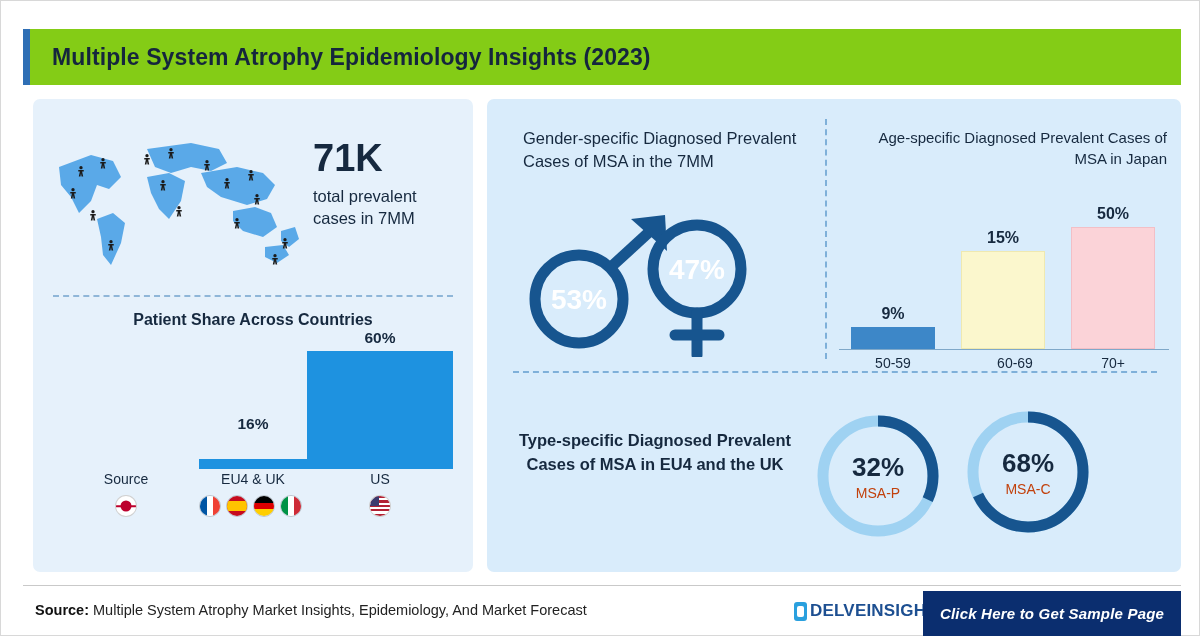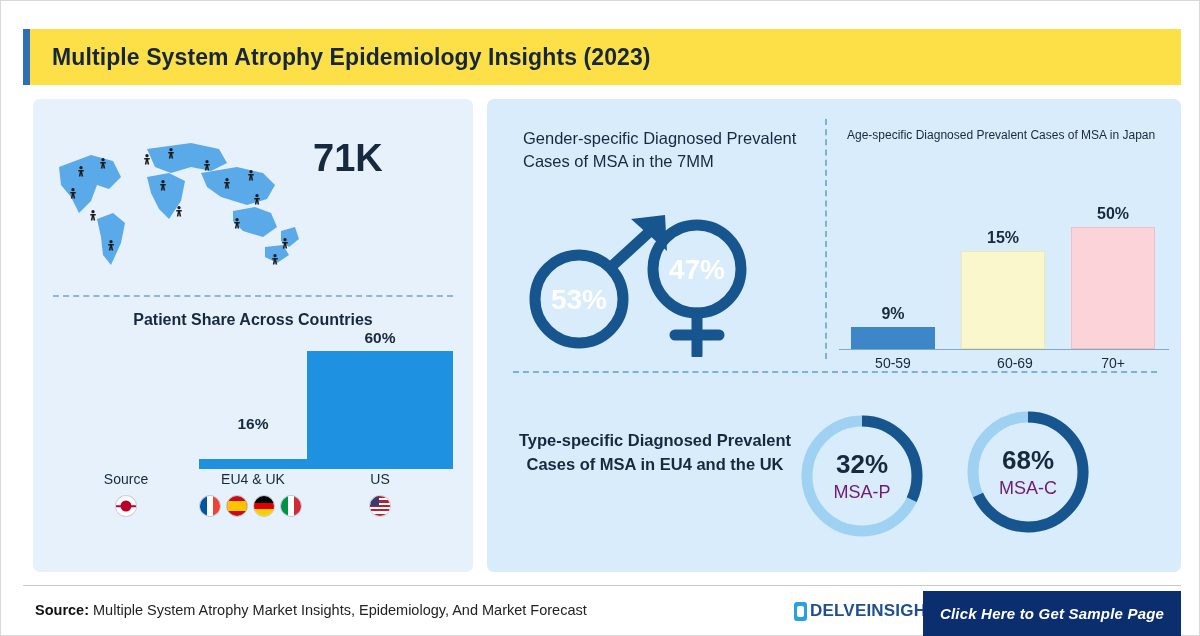--- a/index.html
+++ b/index.html
@@ -14,21 +14,21 @@
     width: 1200px; height: 636px;
     background: #ffffff;
     border: 1px solid #d8d8d8;
   }
 
   
   .header {
     position: absolute;
     left: 22px; top: 28px;
     width: 1158px; height: 56px;
-    background: #fde047;
+    background: #84cc16;
     display: flex; align-items: center;
   }
   .header-bar {
     width: 7px; height: 56px;
     background: #2f6fb5;
     flex: none;
   }
   .header-title {
     padding-left: 22px;
     font-size: 23px;
@@ -177,22 +177,22 @@
     left: 36px; top: 28px;
     width: 290px;
     font-size: 16.5px;
     color: #16293f;
     line-height: 1.42;
   }
   .age-title {
     position: absolute;
     left: 360px; top: 28px;
     width: 320px;
-    text-align: left;
-    font-size: 12px;
+    text-align: right;
+    font-size: 15px;
     color: #16293f;
     line-height: 1.42;
   }
   .dash-v {
     position: absolute;
     left: 338px; top: 20px;
     height: 240px;
     border-left: 2px dashed #7fb0d9;
   }
   .dash-h2 {
@@ -251,21 +251,21 @@
     position: absolute;
     width: 130px; height: 130px;
   }
   .donut svg { position: absolute; inset: 0; }
   .donut .dcenter {
     position: absolute; inset: 0;
     display: flex; flex-direction: column;
     align-items: center; justify-content: center;
   }
   .donut .dval { font-size: 26px; font-weight: bold; color: #16293f; }
-  .donut .dlabel { font-size: 18px; color: #701a75; margin-top: 2px; }
+  .donut .dlabel { font-size: 14px; color: #c2410c; margin-top: 2px; }
 
   
   .footer-line {
     position: absolute;
     left: 22px; top: 584px;
     width: 1158px;
     border-top: 1px solid #c9c9c9;
   }
   .source {
     position: absolute;
@@ -392,20 +392,21 @@
           <g transform="translate(224,132) scale(0.55)">
               <circle cx="0" cy="-6" r="3"></circle>
               <path d="M-5 -2 h10 v3 h-3 l2 9 h-3 l-1 -6 l-1 6 h-3 l2 -9 h-3 z"></path>
             </g>
         </g>
       </svg>
     </div>
 
     <div class="kpi">
       <div class="kpi-value">71K</div>
+      <div class="kpi-label">total prevalent cases in 7MM</div>
     </div>
 
     <div class="dash-h"></div>
 
     <div class="left-chart-title">Patient Share Across Countries</div>
 
     <div class="country-chart">
       <div class="cbar" style="left:146px; width:108px; height:130px;">
         <div class="bar-val" style="bottom:36px;">16%</div>
         <div class="bar-rect" style="height:10px; background:#1e92e0;"></div>
@@ -502,21 +503,21 @@
     <div class="age-axisline"></div>
     <div class="age-axis">
       <span style="left:12px; width:84px;">50-59</span>
       <span style="left:134px; width:84px;">60-69</span>
       <span style="left:232px; width:84px;">70+</span>
     </div>
 
     <div class="type-title">Type-specific Diagnosed Prevalent Cases of MSA in EU4 and the UK</div>
 
     <div class="donuts">
-      <div class="donut" style="left:0px; top:12px;">
+      <div class="donut" style="left:16px; top:12px;">
         <svg width="130" height="130" viewBox="0 0 130 130">
           <circle cx="65" cy="65" r="55" fill="none" stroke="#9fd2f2" stroke-width="11"></circle>
           <circle cx="65" cy="65" r="55" fill="none" stroke="#17558f" stroke-width="11" stroke-dasharray="110.6 234.9" stroke-dashoffset="0" transform="rotate(-90 65 65)" stroke-linecap="butt"></circle>
         </svg>
         <div class="dcenter">
           <div class="dval">32%</div>
           <div class="dlabel">MSA-P</div>
         </div>
       </div>
 

